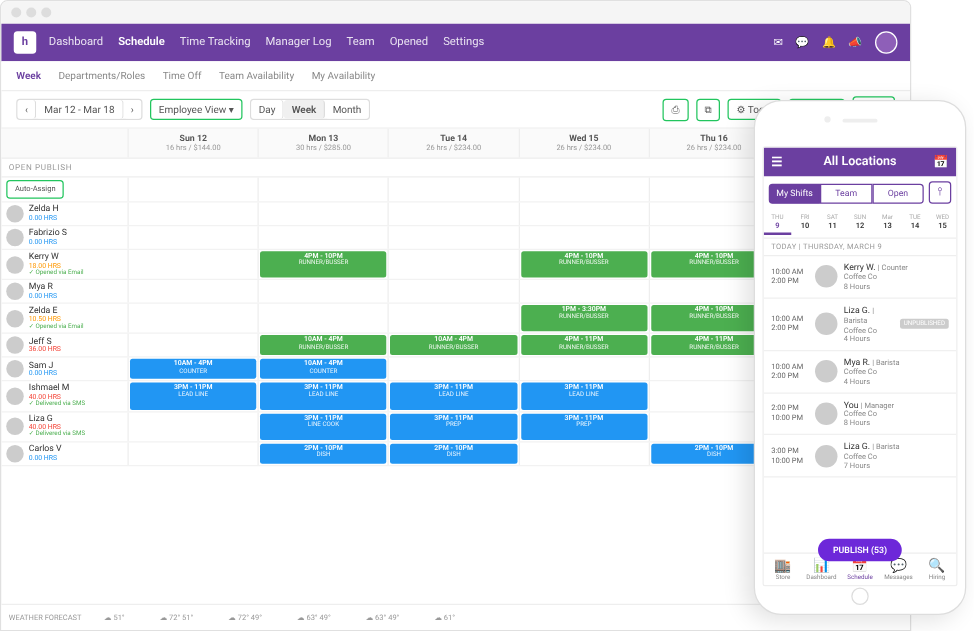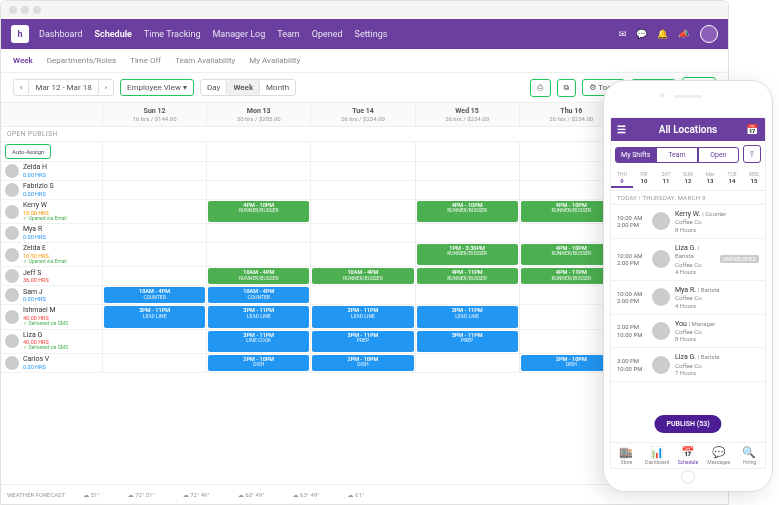--- a/index.html
+++ b/index.html
@@ -69,21 +69,21 @@
 .phone-today{padding:3px 6px;font-size:6px;color:#999;letter-spacing:.3px;border-bottom:1px solid #eee}
 .phone-list{flex:1;overflow:hidden}
 .phone-item{display:flex;padding:5px 6px;border-bottom:1px solid #f0f0f0;gap:5px;align-items:center}
 .phone-time{width:30px;font-size:6px;color:#666;line-height:1.3}
 .phone-av{width:18px;height:18px;border-radius:50%;background:#ccc;flex-shrink:0}
 .phone-details{flex:1;line-height:1.2}
 .phone-name{font-size:7px;color:#333}
 .phone-role{color:#888;font-size:6px}
 .phone-sub{font-size:6px;color:#888}
 .unpub{font-size:5px;background:#ccc;color:#fff;padding:1px 3px;border-radius:2px}
-.phone-publish{position:absolute;bottom:58px;left:50%;transform:translateX(-50%);background:#4c1d95;color:#fff;font-size:7px;padding:5px 12px;border-radius:12px;font-weight:600}
+.phone-publish{position:absolute;bottom:42px;left:50%;transform:translateX(-50%);background:#6d28d9;color:#fff;font-size:7px;padding:5px 12px;border-radius:12px;font-weight:600}
 .phone-bottomnav{display:flex;border-top:1px solid #eee;padding:3px 0}
 .phone-bn{flex:1;text-align:center;font-size:5px;color:#888}
 .phone-bn.active{color:#6b3fa0}
 </style>
 </head>
 <body>
 
 <div class="browser">
   <div class="browser-chrome">
     <div class="dot"></div>

